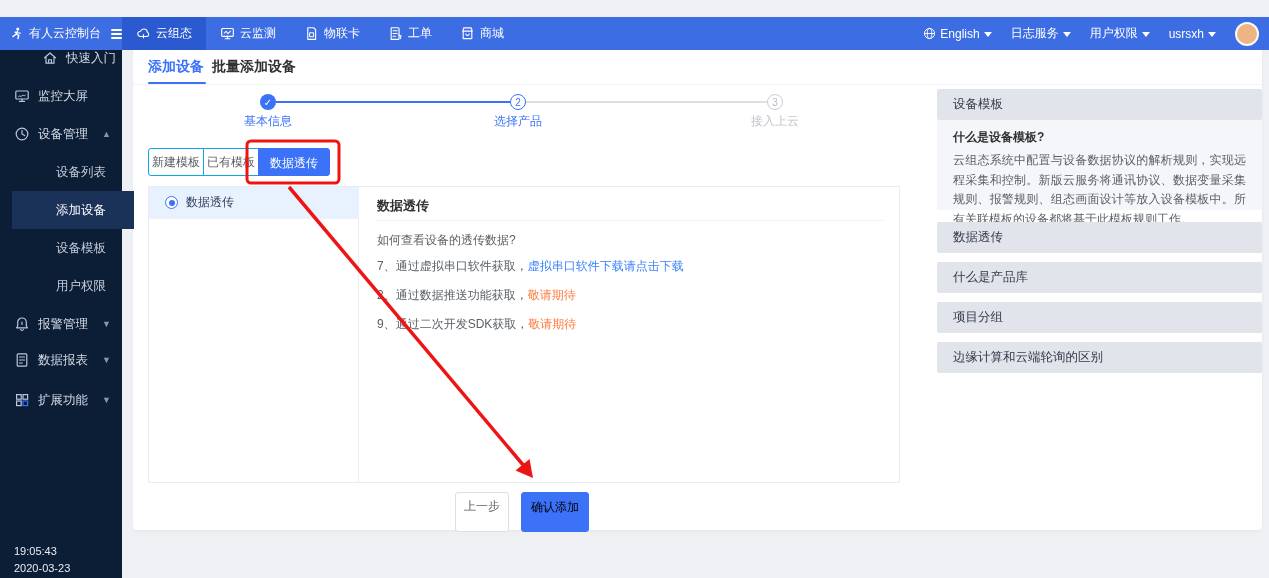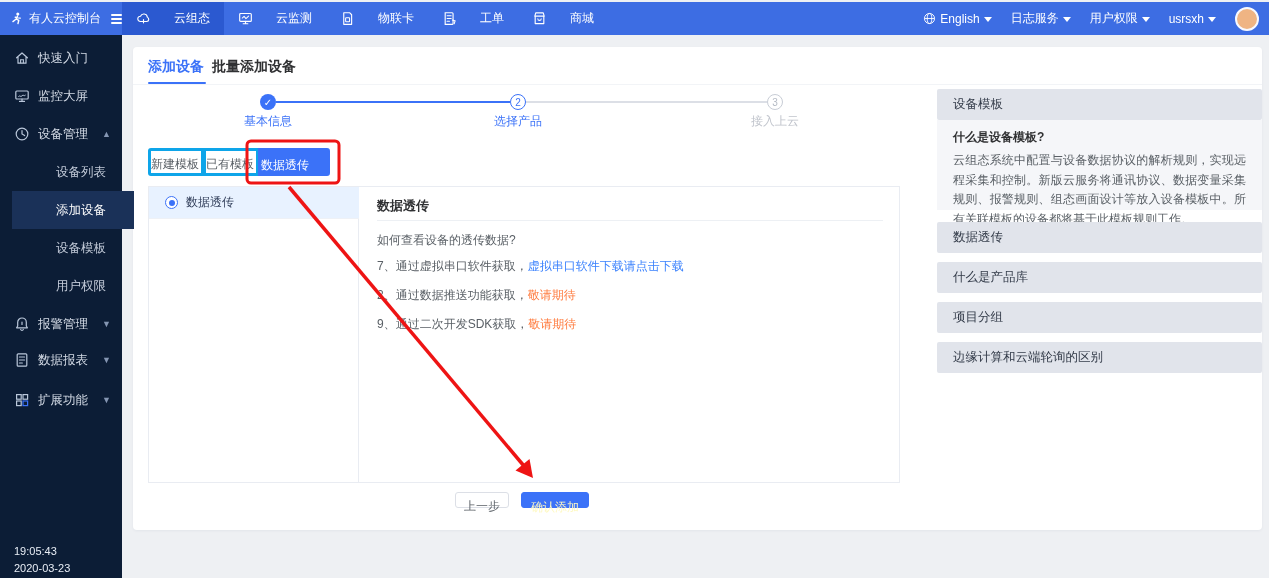--- a/index.html
+++ b/index.html
@@ -5,27 +5,27 @@
   html,body{margin:0;padding:0;}
   body{
     width:1269px;height:578px;position:relative;overflow:hidden;
     background:#eef0f3;
     font-family:"Liberation Sans","DejaVu Sans",sans-serif;
     -webkit-font-smoothing:antialiased;
   }
   .abs{position:absolute;}
 
   
-  .topbar{position:absolute;left:0;top:2px;width:1269px;height:33px;background:#3d6de3;display:flex;align-items:center;color:#fff;z-index:5;}
+  .topbar{position:absolute;left:0;top:17px;width:1269px;height:33px;background:#3d6de3;display:flex;align-items:center;color:#fff;z-index:5;}
   .brand{display:flex;align-items:center;gap:6px;padding-left:10px;width:112px;flex:none;}
   .brand-title{font-size:12px;white-space:nowrap;}
   .hamburger{display:inline-flex;flex-direction:column;gap:2px;margin-left:4px;cursor:pointer;}
   .hamburger i{display:block;width:11px;height:2px;background:#fff;border-radius:1px;}
   .topnav{display:flex;height:33px;align-items:stretch;}
-  .topnav-item{display:flex;align-items:center;gap:23px;padding:0 14px;font-size:12px;cursor:pointer;white-space:nowrap;justify-content:center;}
+  .topnav-item{display:flex;align-items:center;gap:5px;padding:0 14px;font-size:12px;cursor:pointer;white-space:nowrap;justify-content:center;}
   .topnav-item.active{background:#2b59d0;}
   .topbar-right{margin-left:auto;display:flex;align-items:center;gap:19px;padding-right:10px;font-size:12px;}
   .tb-menu{display:flex;align-items:center;gap:4px;cursor:pointer;white-space:nowrap;}
   .caret-down{width:0;height:0;border-left:4px solid transparent;border-right:4px solid transparent;border-top:5px solid #fff;display:inline-block;margin-top:1px;}
   .avatar{width:24px;height:24px;border-radius:50%;background:#efb483;border:2px solid #f7f9ff;box-sizing:border-box;flex:none;}
 
   
   .sidebar{position:absolute;left:0;top:33px;width:122px;height:545px;background:#0c1d36;z-index:4;}
   .side-item{position:absolute;left:0;width:122px;height:38px;display:flex;align-items:center;color:#d4dbe6;font-size:12.5px;cursor:pointer;box-sizing:border-box;}
   .side-item .lbl{margin-left:8px;}
@@ -47,41 +47,41 @@
   .step-line{position:absolute;top:101px;height:2px;}
   .step-circle{position:absolute;top:94px;width:16px;height:16px;border-radius:50%;box-sizing:border-box;font-size:10px;display:flex;align-items:center;justify-content:center;background:#fff;}
   .step-circle.done{background:#3b72f8;color:#fff;border:none;font-size:10px;}
   .step-circle.current{border:1.5px solid #3b72f8;color:#3b72f8;}
   .step-circle.pending{border:1.5px solid #c8cdd6;color:#b4bac4;}
   .step-label{position:absolute;top:113px;width:90px;text-align:center;font-size:12px;}
   .step-label.on{color:#3b72f8;}
   .step-label.off{color:#c0c4cc;}
 
   
-  .tpl-btn{position:absolute;top:148px;height:28px;line-height:26px;text-align:left;font-size:12px;box-sizing:border-box;border:3px solid #0ea5e9;background:#fff;color:#5a6066;cursor:pointer;}
+  .tpl-btn{position:absolute;top:148px;height:28px;line-height:26px;text-align:center;font-size:12px;box-sizing:border-box;border:1px solid #0ea5e9;background:#fff;color:#5a6066;cursor:pointer;}
   .tpl-btn.first{border-radius:3px 0 0 3px;}
   .tpl-btn.blue{background:#3b72f8;border-color:#3b72f8;color:#fff;border-radius:0 3px 3px 0;line-height:28px;}
 
   
   .inner-box{position:absolute;left:148px;top:186px;width:752px;height:297px;border:1px solid #e9ecf2;box-sizing:border-box;}
   .inner-left{position:absolute;left:0;top:0;width:210px;height:295px;border-right:1px solid #e9ecf2;box-sizing:border-box;}
   .radio-row{position:absolute;left:0;top:0;width:210px;height:31px;background:#e8f2ff;display:flex;align-items:center;cursor:pointer;border-bottom:1px solid #eef1f6;}
   .radio{width:13px;height:13px;border-radius:50%;border:1px solid #3b72f8;box-sizing:border-box;margin-left:16px;position:relative;background:#fff;flex:none;}
   .radio:after{content:"";position:absolute;left:2.5px;top:2.5px;width:6px;height:6px;border-radius:50%;background:#3b72f8;}
   .radio-lbl{margin-left:8px;font-size:12px;color:#33405c;}
   .panel-title{position:absolute;left:228px;top:10px;font-size:13px;font-weight:bold;color:#303133;}
   .panel-divider{position:absolute;left:228px;top:33px;width:506px;height:1px;background:#edf0f4;}
   .panel-line{position:absolute;left:228px;font-size:12px;color:#5a6066;white-space:nowrap;}
   .lnk{color:#3b82fd;cursor:pointer;}
   .tip{color:#ff7d41;}
 
   
-  .btn{position:absolute;top:492px;height:16px;box-sizing:border-box;border-radius:3px;font-size:12px;text-align:center;line-height:26px;cursor:pointer;}
+  .btn{position:absolute;top:492px;height:40px;box-sizing:border-box;border-radius:3px;font-size:12px;text-align:center;line-height:26px;cursor:pointer;}
   .btn.ghost{border:1px solid #dcdfe6;background:#fff;color:#5a6066;}
-  .btn.primary{background:#3b72f8;border:1px solid #3b72f8;color:#fef9c3;line-height:28px;}
+  .btn.primary{background:#3b72f8;border:1px solid #3b72f8;color:#000000;line-height:28px;}
 
   
   .faq-header{position:absolute;left:937px;width:325px;height:31px;background:#e1e4eb;border-radius:2px;display:flex;align-items:center;font-size:12.5px;color:#333b49;padding-left:16px;box-sizing:border-box;cursor:pointer;}
   .faq-body{position:absolute;left:937px;top:120px;width:325px;height:90px;background:#f5f6f9;box-sizing:border-box;padding:9px 16px 0 16px;}
   .faq-q{font-size:12px;font-weight:bold;color:#303133;margin-bottom:5px;}
   .faq-p{font-size:12px;color:#5a6066;line-height:19.5px;text-align:justify;}
 
   
   .overlay{position:absolute;left:0;top:0;width:1269px;height:578px;z-index:9;pointer-events:none;}
 </style>
@@ -161,21 +161,21 @@
     </div>
     <div class="tb-menu">
       <span>usrsxh</span>
       <i class="caret-down"></i>
     </div>
     <div class="avatar"></div>
   </div>
 </div>
 
 <div class="sidebar">
-  <div class="side-item" style="top:6px;">
+  <div class="side-item" style="top:6px;margin-left:28px;">
     <svg class="ico" viewBox="0 0 16 16">
       <path d="M2.6 7.8 L8 3 l5.4 4.8 M4 6.8 v6.4 h8 V6.8" stroke="#bac7da" stroke-width="1.2" fill="none" stroke-linejoin="round" stroke-linecap="round"></path>
       <path d="M6.6 13.2 v-3.4 h2.8 v3.4" stroke="#bac7da" stroke-width="1.1" fill="none"></path>
     </svg>
     <span class="lbl">快速入门</span>
   </div>
   <div class="side-item" style="top:44px;">
     <svg class="ico" viewBox="0 0 16 16">
       <rect x="1.8" y="3" width="12.4" height="8" rx="1" stroke="#bac7da" stroke-width="1.2" fill="none"></rect>
       <path d="M5.5 13.4 h5 M8 11 v2.4" stroke="#bac7da" stroke-width="1.2" stroke-linecap="round"></path>

